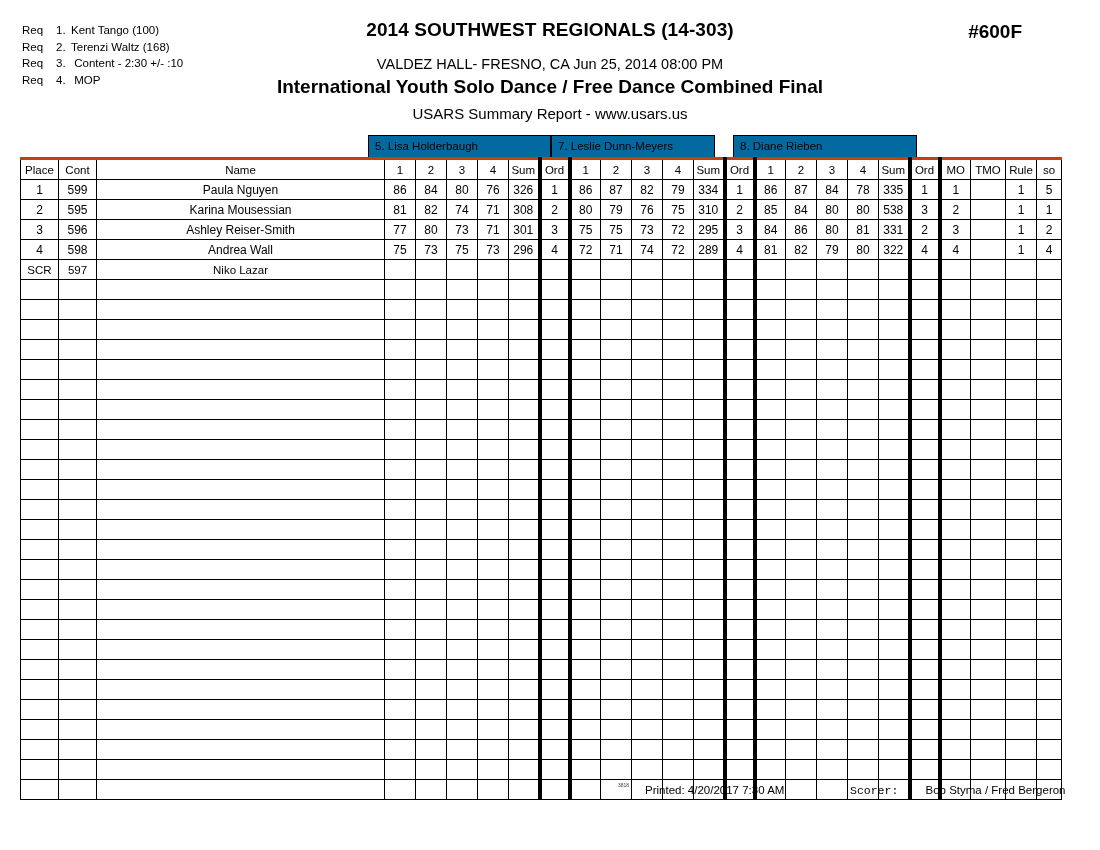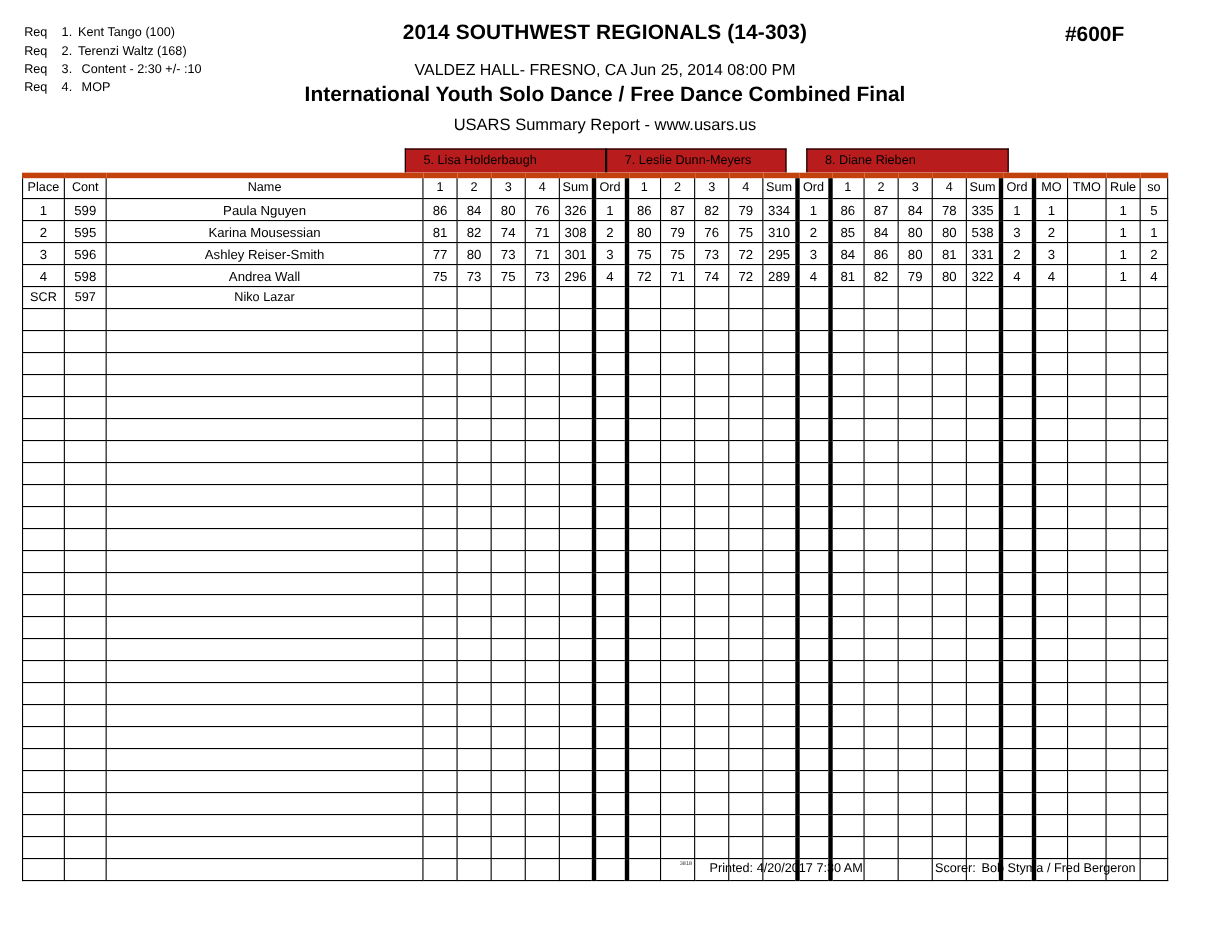--- a/index.html
+++ b/index.html
@@ -73,23 +73,23 @@
     pointer-events: none;
   }
   .judge-box {
     position: absolute;
     top: 135px;
     height: 22px;
     border: 1px solid #000;
     border-bottom: none;
     font-size: 11.5px;
     line-height: 20px;
-    padding-left: 16px;
+    padding-left: 6px;
     white-space: nowrap;
-    background: #b91c1c;
+    background: #0369a1;
     pointer-events: auto;
   }
 
   
   .grid {
     position: absolute;
     left: 20px; top: 157px;
     border-collapse: collapse;
     table-layout: fixed;
     background: #fff;
@@ -110,21 +110,21 @@
     font-size: 11.5px;
     font-weight: normal;
     height: 21px;
   }
   .th-name, .td-name { text-align: left; padding-left: 6px; }
 
   
   .sep-l { border-left: 4px solid #000 !important; }
   .sep-r { border-right: 4px solid #000 !important; }
 
-  .hdr-row th { border-top: 5px solid #c2410c; border-bottom: 1px solid #000; }
+  .hdr-row th { border-top: 3px solid #c2410c; border-bottom: 1px solid #000; }
 
   
   .r-place { font-size: 13px; font-weight: bold; }
   .r-cont  { font-size: 13px; font-weight: bold; }
   .r-name  { font-size: 13.5px; font-weight: bold; }
   .r-ord   { font-size: 13px; font-weight: bold; }
   .r-scr .r-place, .r-scr .r-cont { font-size: 11.5px; font-weight: normal; }
   .r-scr .r-name { font-size: 11.5px; font-weight: normal; }
 
   
@@ -144,21 +144,21 @@
     color: #444;
   }
   .foot-printed {
     position: absolute;
     left: 625px; top: 2px;
   }
   .foot-scorer {
     position: absolute;
     left: 830px; top: 2px;
   }
-  .foot-scorer .lbl { margin-right: 2px; }
+  .foot-scorer .lbl { margin-right: 24px; font-family: Liberation Mono, monospace; }
 </style>
 </head>
 <body>
 
 <div class="reqs">
   <span class="req-line">
     <span class="req-lbl">Req</span><span class="req-num">1.</span><span>Kent Tango (100)</span>
   </span>
   <span class="req-line">
     <span class="req-lbl">Req</span><span class="req-num">2.</span><span>Terenzi Waltz (168)</span>

